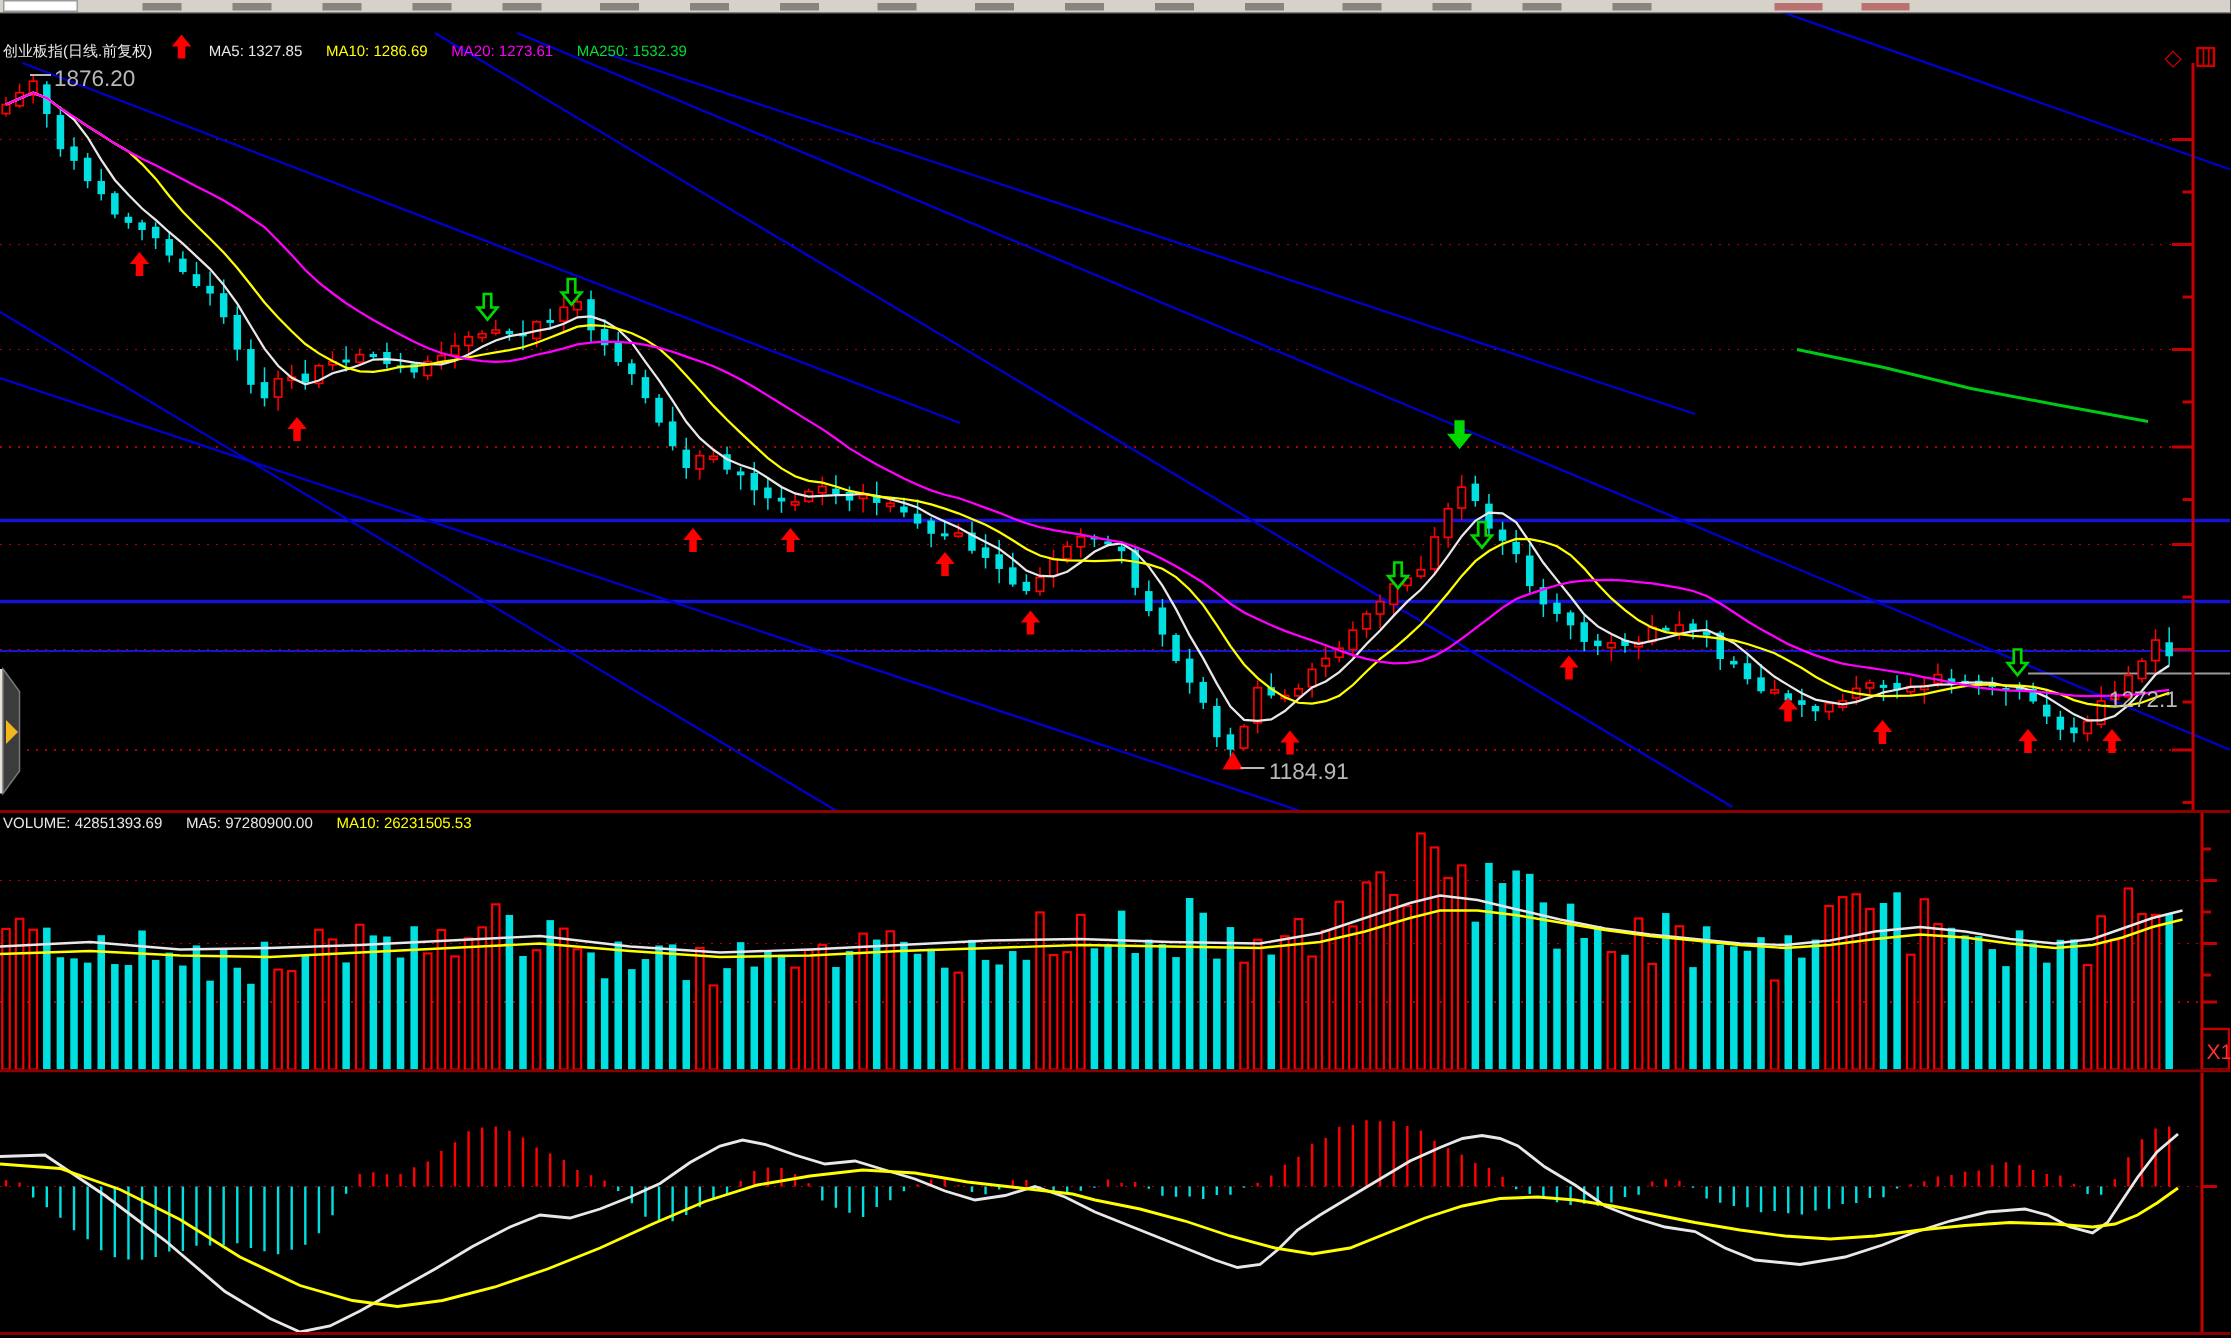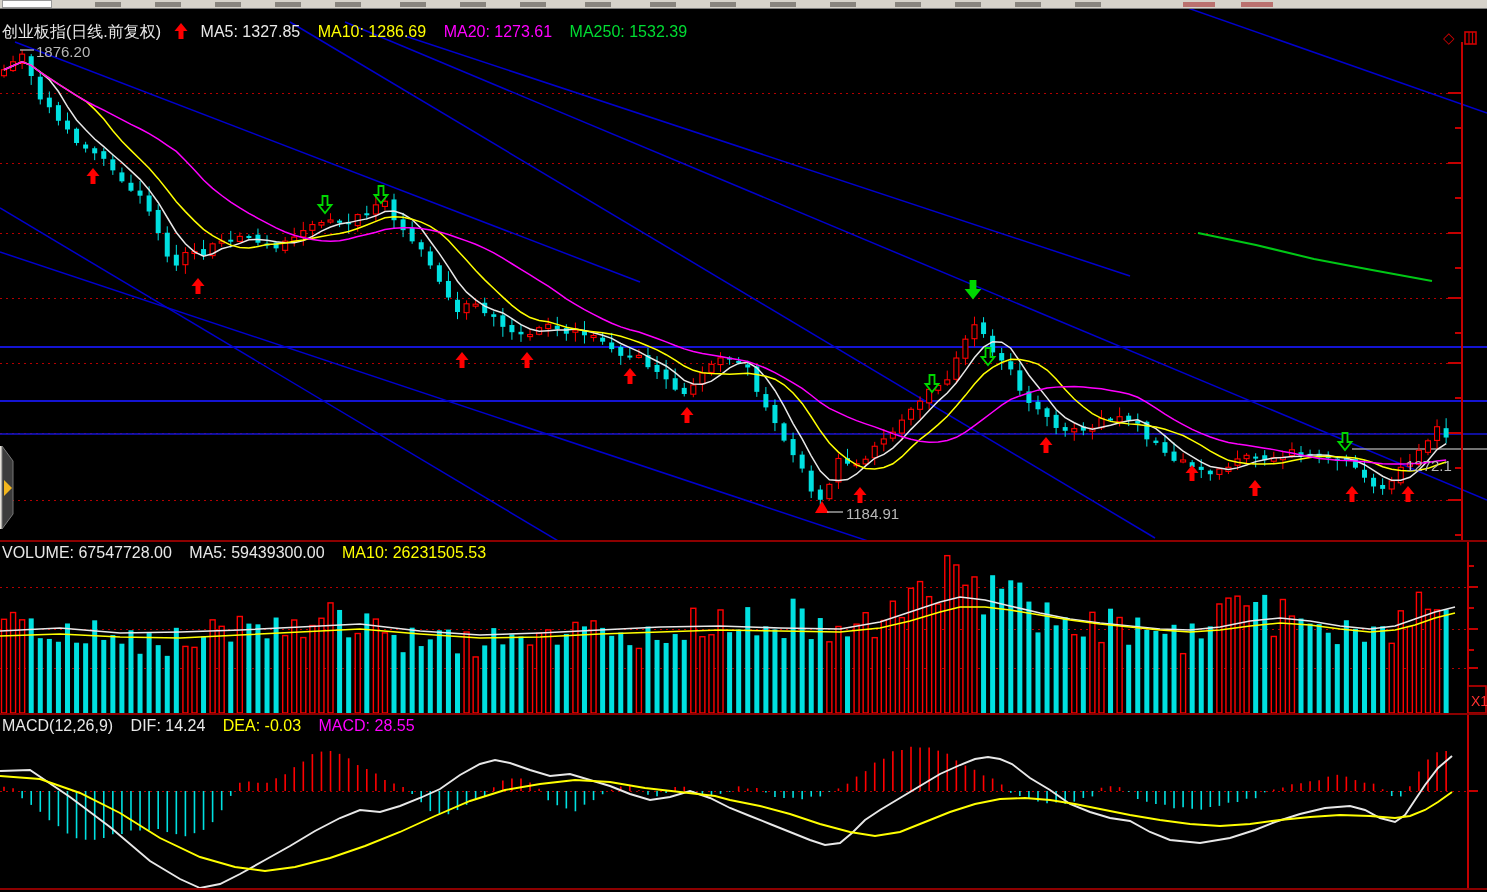--- a/index.html
+++ b/index.html
@@ -3,21 +3,21 @@
 <meta charset="utf-8">
 <style>
   html,body{margin:0;padding:0;background:#000;width:1487px;height:892px;overflow:hidden;
     font-family:"Liberation Sans","DejaVu Sans",sans-serif;}
   .menubar{position:absolute;left:0;top:0;width:1487px;height:9px;background:#d6d2ca;border-bottom:1px solid #7d7d7d;box-sizing:border-box;}
   .menubar .addr{position:absolute;left:2px;top:0;width:50px;height:8px;background:#fdfdfd;border:1px solid #9a9a9a;box-sizing:border-box;}
   .menubar .stub{position:absolute;top:2px;height:5px;width:26px;background:#6d6a64;opacity:.75;}
   .menubar .stub.red{background:#b05050;}
   .pane{position:absolute;left:0;width:1487px;background:#000;}
   .sep{position:absolute;left:0;width:1487px;background:#8c0000;}
-  .hdr{position:absolute;white-space:nowrap;font-size:16px;letter-spacing:0;}
+  .hdr{position:absolute;white-space:nowrap;font-size:10px;letter-spacing:0;}
   .hdr span{margin-right:13px;}
   .c-white{color:#e8e8e8}.c-yellow{color:#ffff00}.c-magenta{color:#ff00ff}.c-green{color:#00dd33}
   svg{position:absolute;left:0;display:block;}
   .topicons{position:absolute;top:20px;left:1443px;width:40px;height:18px;color:#cf0000;font-size:15px;}
   .topicons .dia{position:absolute;left:0;top:0;}
   .topicons svg{position:absolute;left:21px;top:2px;}
 </style>
 </head>
 <body>
 
@@ -676,22 +676,22 @@
       <rect x="1434.56" y="609.8797457102644" width="5" height="103.12025428973566" fill="#000" stroke="#ff0000" stroke-width="1.4"></rect>
       <rect x="1443.63" y="609.4629404033218" width="5" height="103.53705959667816" fill="#00e0e0"></rect>
       <polyline points="0,631 60,628 120,633 180,632 240,630 300,627 360,624 420,631 480,635 540,633 600,630 660,627 720,626 780,628 840,629 880,622 910,612 940,602 960,597 985,600 1010,606 1040,613 1070,619 1100,623 1130,626 1160,629 1190,630 1220,627 1250,621 1280,618 1310,621 1340,626 1370,629 1395,626 1415,619 1435,612 1455,607" fill="none" stroke="#e8e8e8" stroke-width="1.6"></polyline>
       <polyline points="0,636 60,634 120,637 180,638 240,635 300,632 360,629 420,634 480,638 540,637 600,634 660,632 720,630 780,631 840,632 880,628 910,621 940,612 960,607 985,607 1010,610 1040,615 1070,620 1100,624 1130,627 1160,630 1190,632 1220,630 1250,626 1280,623 1310,625 1340,629 1370,632 1395,630 1415,625 1435,618 1455,613" fill="none" stroke="#ffff00" stroke-width="1.6"></polyline>
       <g>
         <rect x="1468" y="686" width="18" height="27" fill="#000" stroke="#c40000" stroke-width="1.6"></rect>
         <text x="1471" y="706" fill="#ff3030" font-size="14">X1</text>
       </g>
     </svg>
   <div class="hdr" style="top:2px;left:2px;">
-    <span class="c-white">VOLUME: 67547728.00</span>
-    <span class="c-white">MA5: 59439300.00</span>
+    <span class="c-white">VOLUME: 42851393.69</span>
+    <span class="c-white">MA5: 97280900.00</span>
     <span class="c-yellow">MA10: 26231505.53</span>
   </div>
 </div>
 
 <div class="sep" style="top:713px;height:2px;"></div>
 
 <div class="pane" style="top:715px;height:173px;">
   <svg width="1487" height="173" viewBox="0 715 1487 173" style="top:0">
       <line x1="0" y1="791" x2="1468" y2="791" stroke="#b40000" stroke-width="1" stroke-dasharray="1.5 4.5" shape-rendering="crispEdges"></line>
       <line x1="1468" y1="715" x2="1468" y2="888" stroke="#c40000" stroke-width="2"></line>
@@ -852,21 +852,15 @@
       <line x1="1391.71" y1="791" x2="1391.71" y2="796.0479504168313" stroke="#00e0e0" stroke-width="1.6"></line>
       <line x1="1400.78" y1="791" x2="1400.78" y2="796.4540238438118" stroke="#00e0e0" stroke-width="1.6"></line>
       <line x1="1409.8500000000001" y1="791" x2="1409.8500000000001" y2="786.1414100830348" stroke="#ff0000" stroke-width="1.6"></line>
       <line x1="1418.92" y1="791" x2="1418.92" y2="771.4328384187202" stroke="#ff0000" stroke-width="1.6"></line>
       <line x1="1427.99" y1="791" x2="1427.99" y2="759.547060576653" stroke="#ff0000" stroke-width="1.6"></line>
       <line x1="1437.06" y1="791" x2="1437.06" y2="752.3550576964785" stroke="#ff0000" stroke-width="1.6"></line>
       <line x1="1446.13" y1="791" x2="1446.13" y2="750.9272645037249" stroke="#ff0000" stroke-width="1.6"></line>
       <polyline points="0,771 30,770 70,797 110,827 150,861 180,879 200,888 220,884 240,874 265,860 290,846 315,831 340,818 360,810 380,812 400,806 420,798 440,789 460,775 480,764 495,760 510,763 530,770 550,776 570,774 590,780 610,786 630,794 650,800 670,797 690,791 710,798 730,808 750,816 770,824 790,832 810,840 825,845 840,843 852,833 865,820 880,810 900,798 920,786 940,774 960,765 975,759 988,757 1000,759 1012,764 1030,778 1050,790 1070,804 1090,812 1110,818 1130,821 1150,832 1170,840 1200,843 1230,838 1255,830 1275,822 1300,814 1325,808 1350,806 1365,810 1380,818 1395,822 1405,815 1415,800 1425,785 1438,768 1452,756" fill="none" stroke="#e8e8e8" stroke-width="1.9"></polyline>
       <polyline points="0,776 40,779 80,793 120,813 160,838 200,857 235,867 265,871 295,867 330,858 365,846 400,832 435,816 470,801 505,790 540,784 575,780 610,782 645,788 680,792 715,796 730,800 760,806 790,814 820,824 850,832 875,836 900,832 925,822 950,812 975,804 1000,799 1025,798 1050,800 1075,804 1100,809 1130,815 1160,820 1190,824 1220,826 1250,824 1280,820 1310,817 1340,815 1370,816 1395,818 1410,816 1425,810 1438,802 1452,792" fill="none" stroke="#ffff00" stroke-width="1.9"></polyline>
     </svg>
-  <div class="hdr" style="top:2px;left:2px;">
-    <span class="c-white">MACD(12,26,9)</span>
-    <span class="c-white">DIF: 14.24</span>
-    <span class="c-yellow">DEA: -0.03</span>
-    <span class="c-magenta">MACD: 28.55</span>
-  </div>
 </div>
 
 <div class="sep" style="top:888px;height:2px;"></div>
 
 </body></html>

